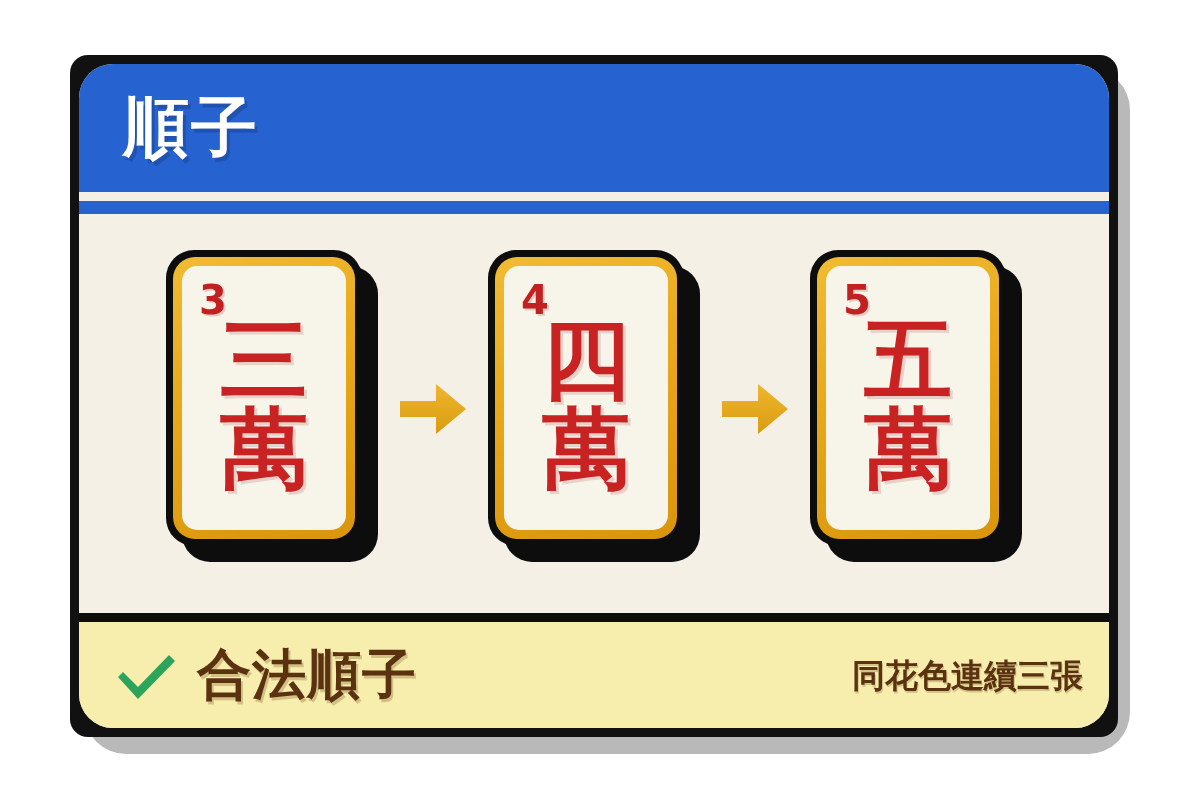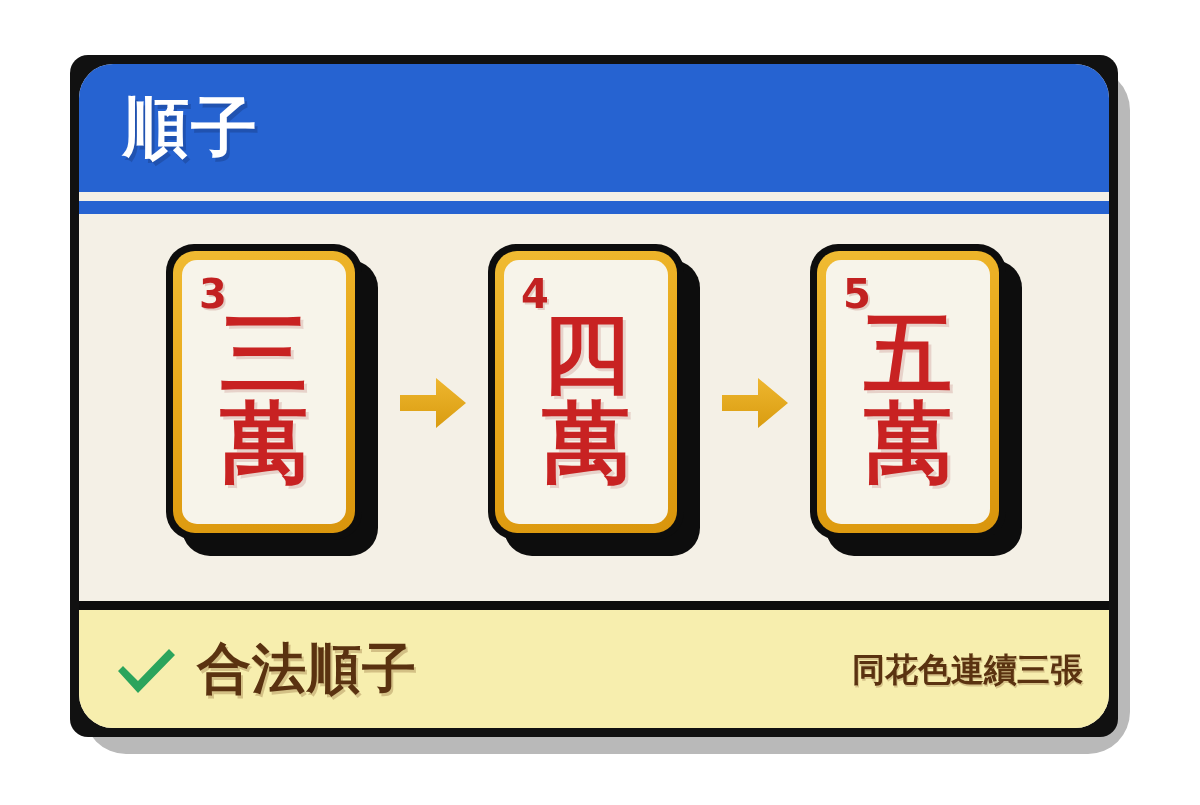--- a/index.html
+++ b/index.html
@@ -192,21 +192,21 @@
   .arrow svg { display: block; }
 
   
   .footer-divider {
     flex: 0 0 auto;
     height: 9px;
     background: #0d0d0d;
   }
   .footer {
     flex: 0 0 auto;
-    height: 118px;
+    height: 106px;
     background: #f7eeae;
     display: flex;
     align-items: center;
     padding: 0 26px 0 34px;
     box-sizing: border-box;
   }
   .check-icon {
     flex: 0 0 auto;
     margin-right: 18px;
     margin-top: 2px;

